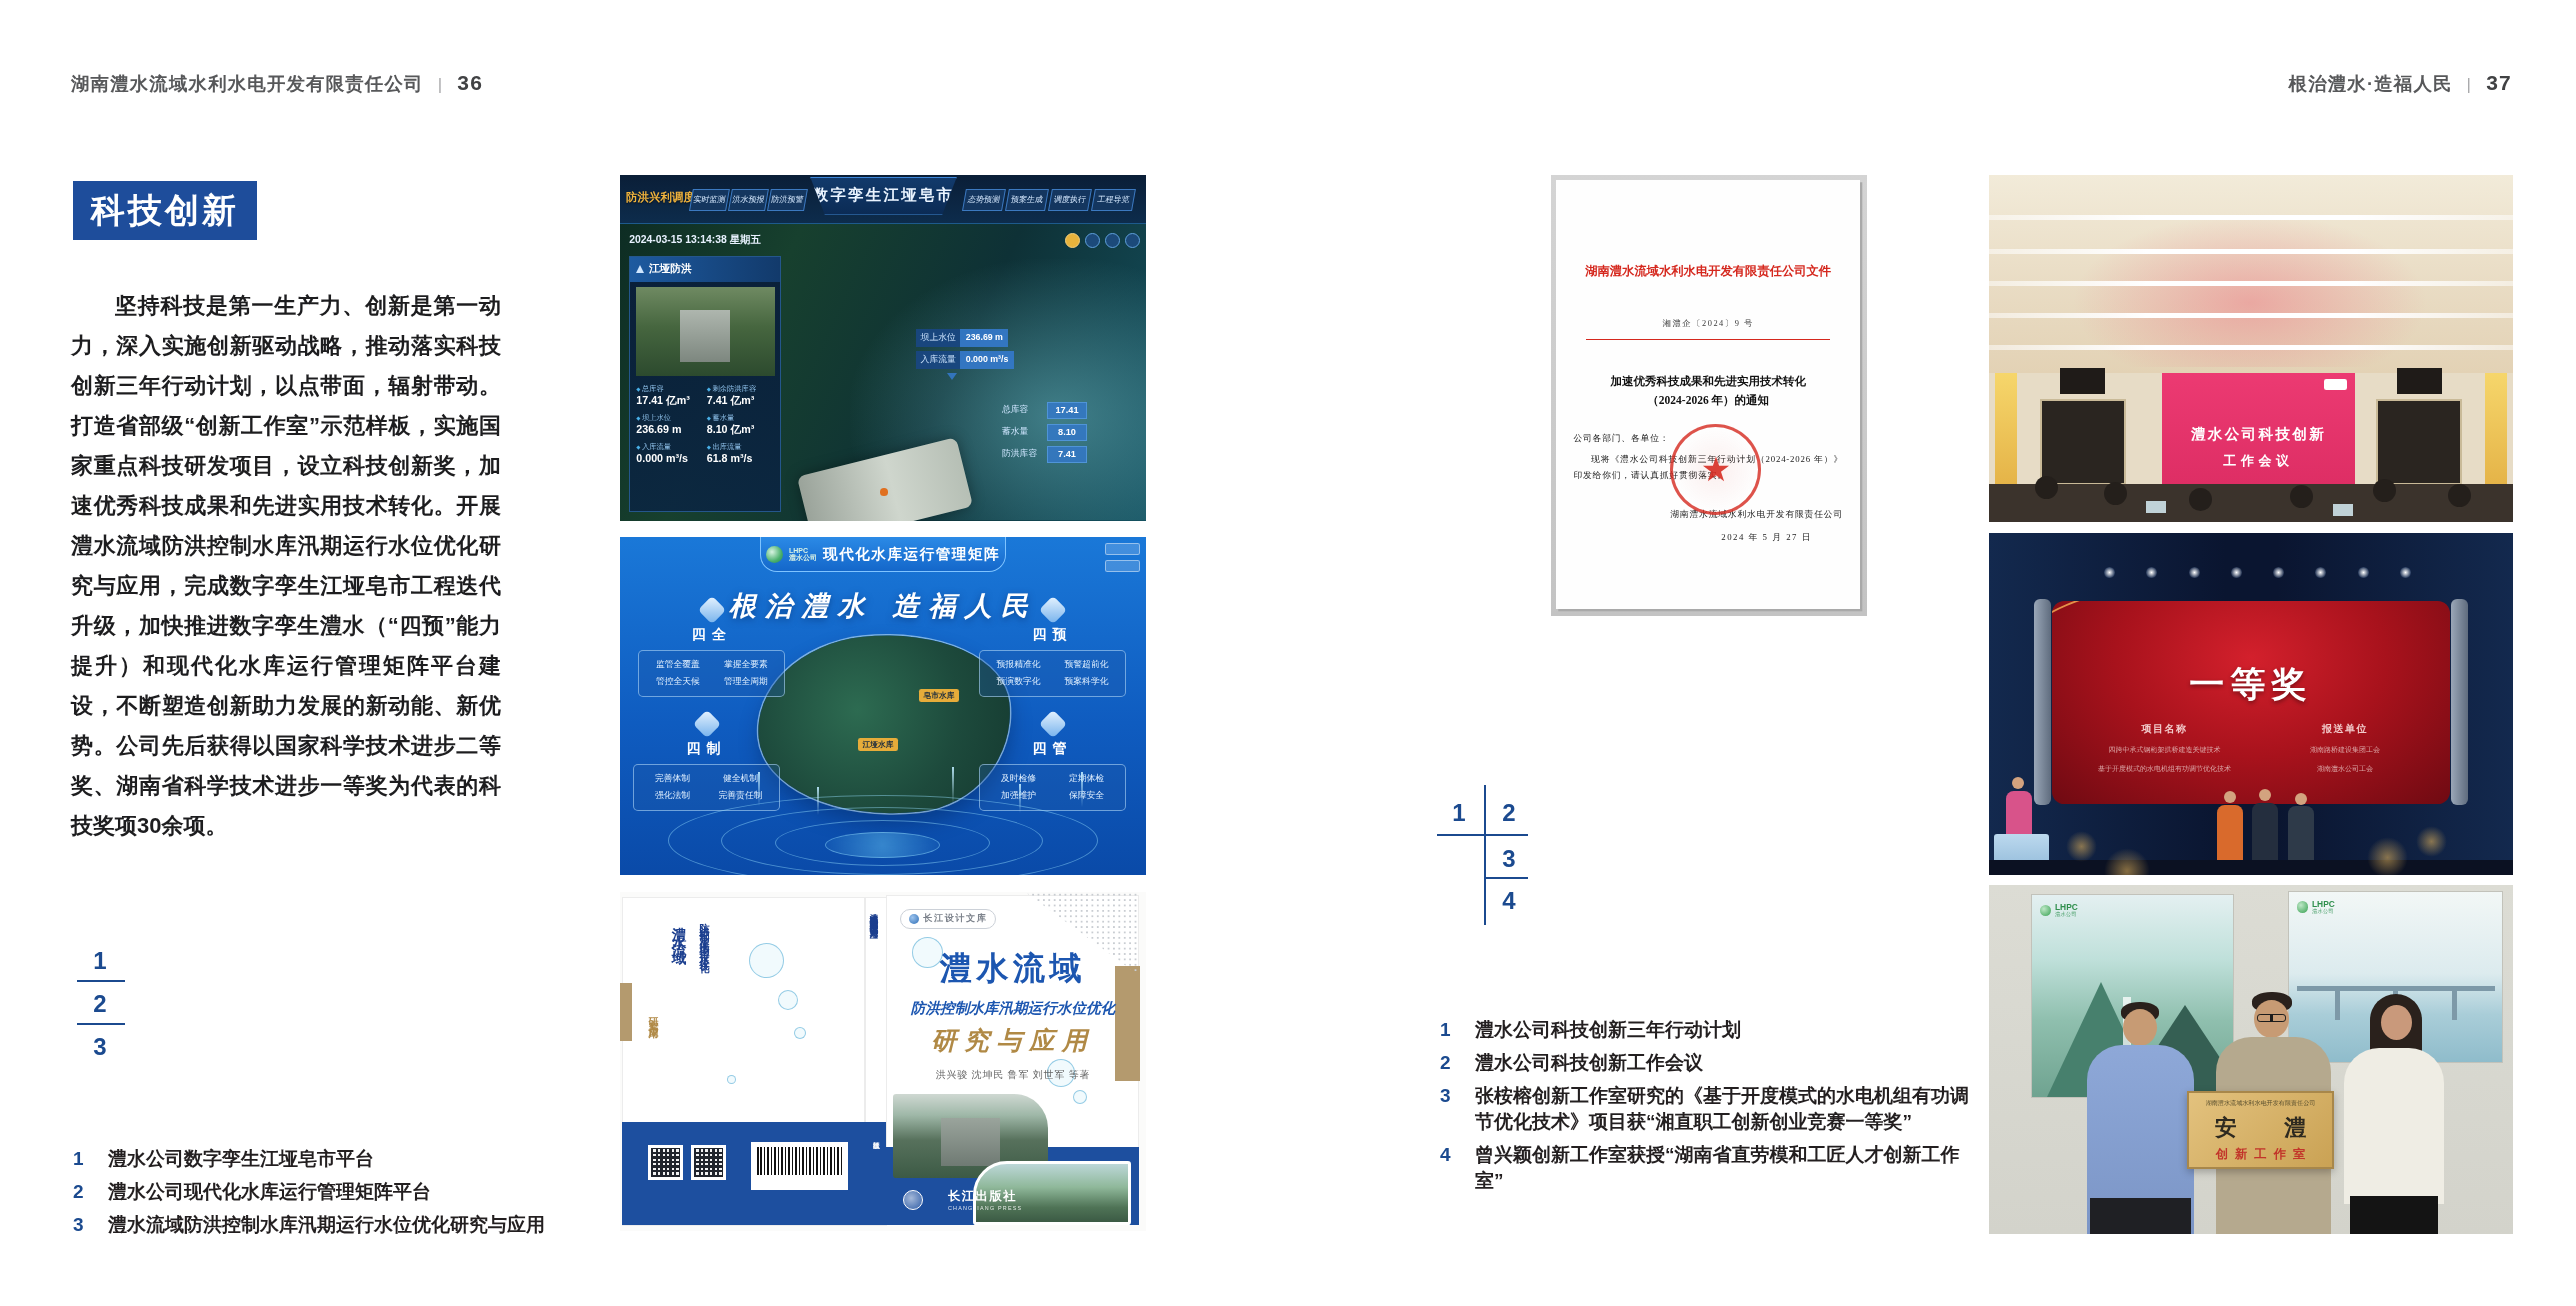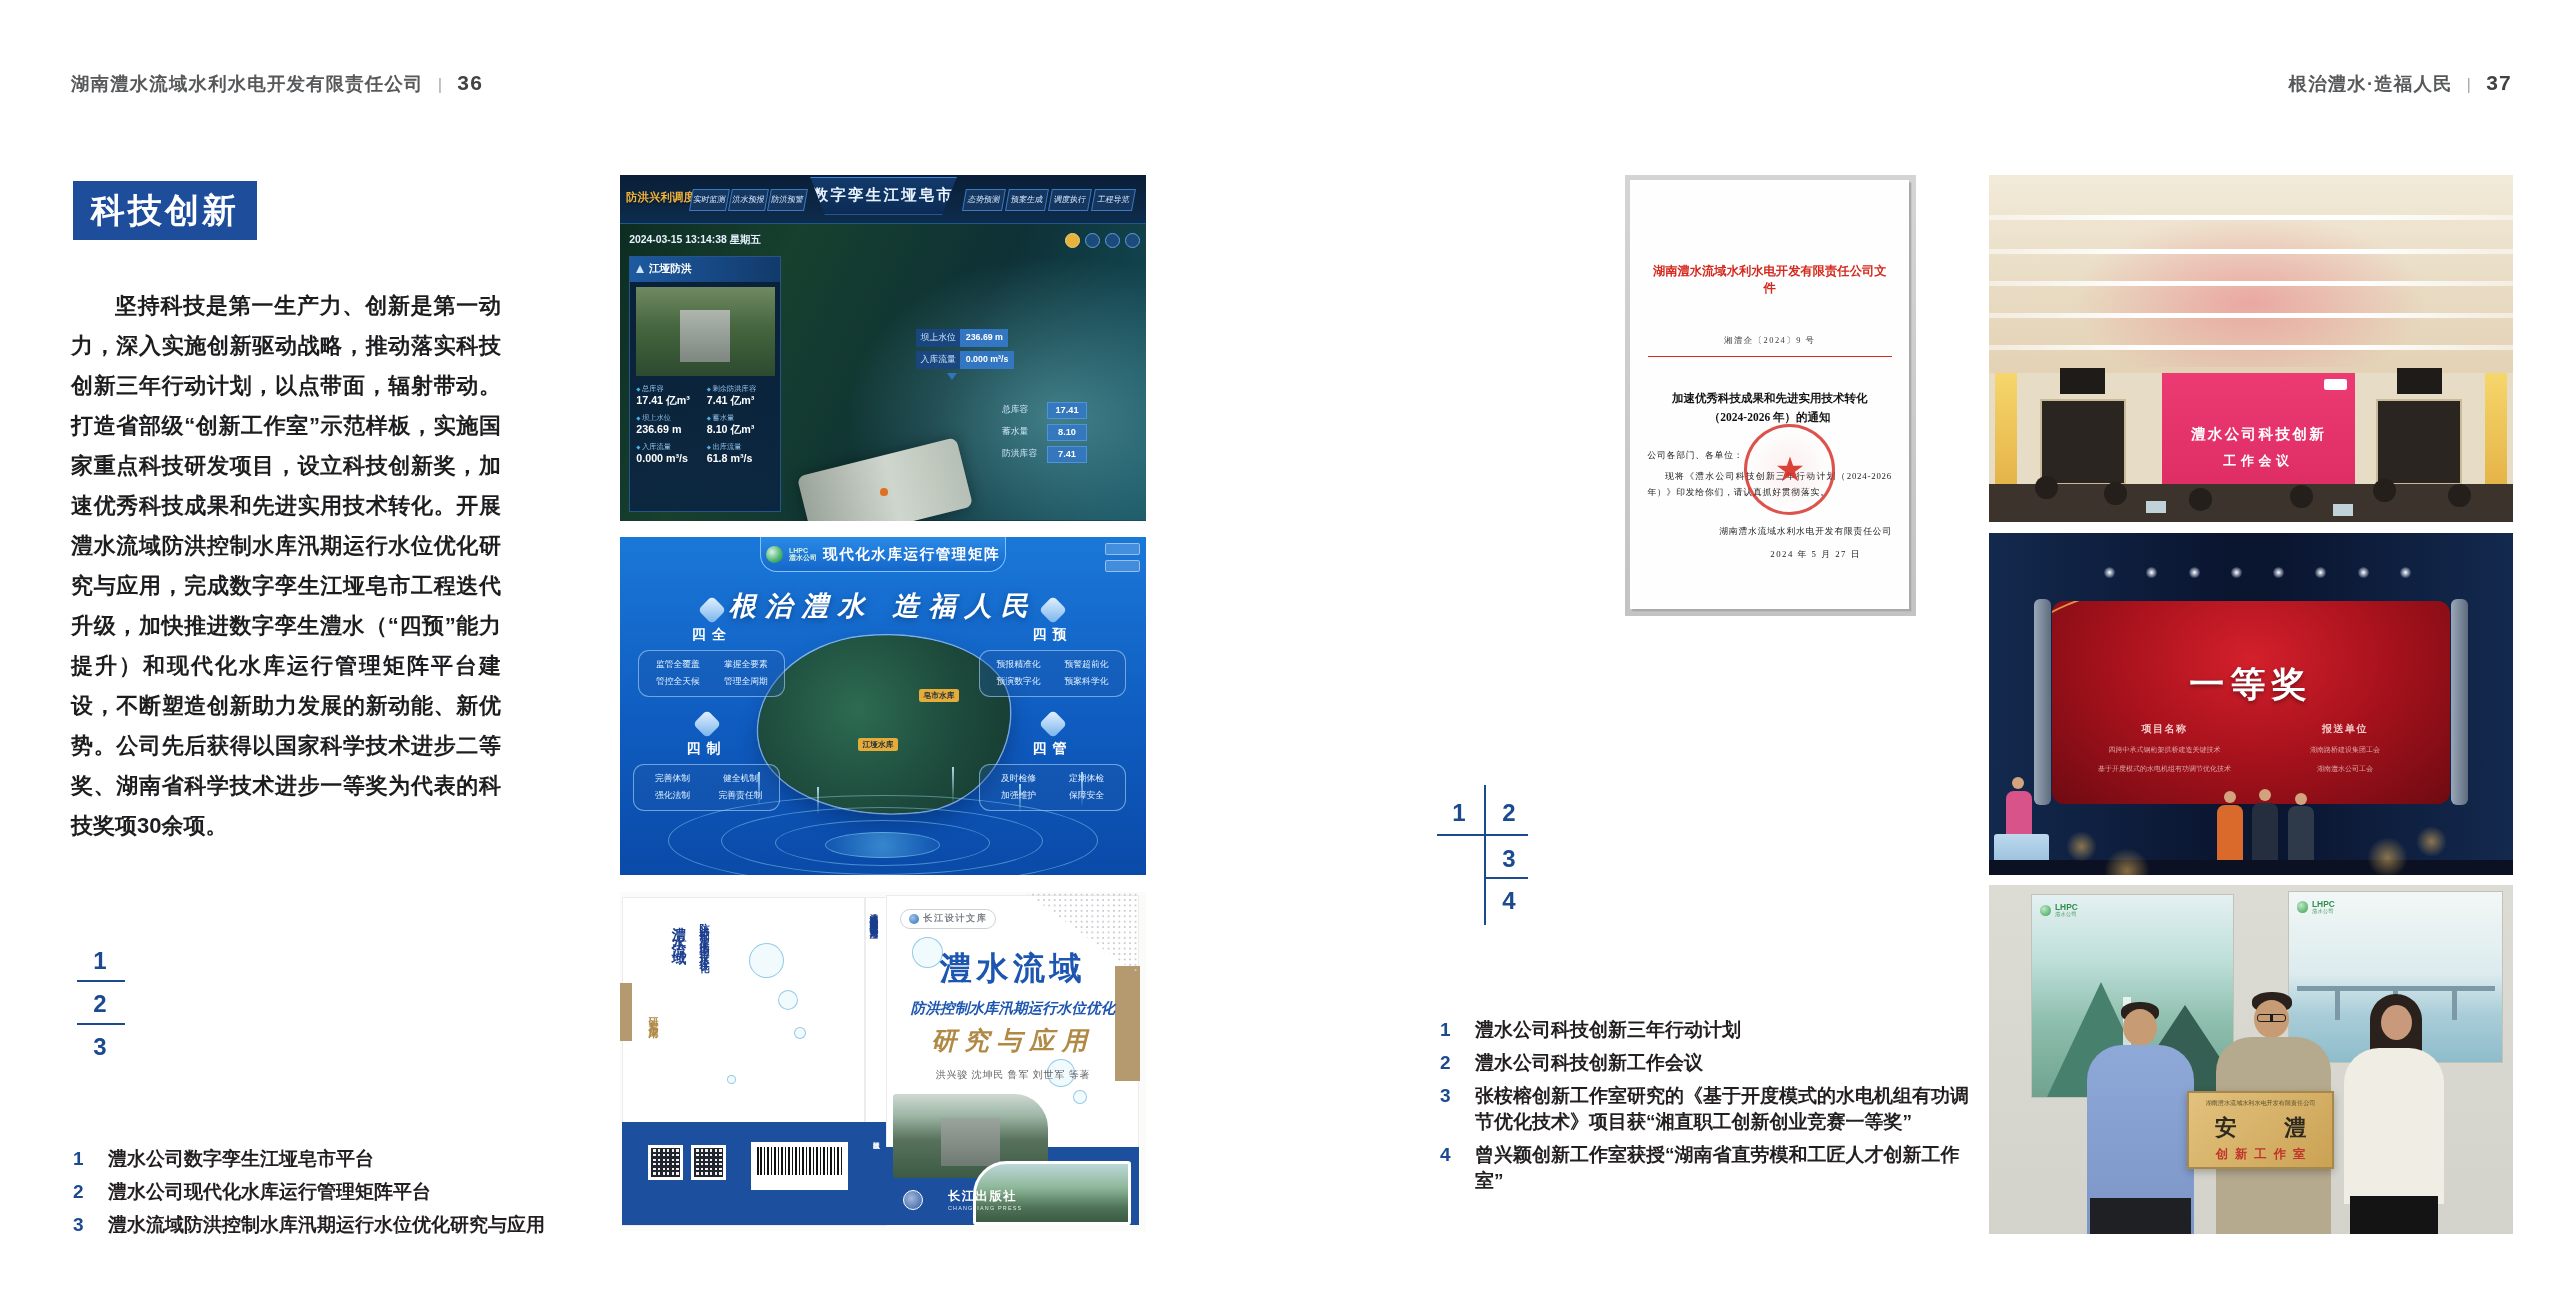--- a/index.html
+++ b/index.html
@@ -56,21 +56,21 @@
 #fig-matrix .hdr{position:absolute;left:140px;top:0;width:246px;height:35px;background:linear-gradient(180deg,#2b8ae6,#1467ca);border:0.8px solid #7fc4ff;border-top:none;border-radius:0 0 17px 17px;display:flex;align-items:center;justify-content:center;gap:6.1px}
 #fig-matrix .logo-dot{width:17px;height:17px;border-radius:50%;background:radial-gradient(circle at 35% 35%,#d8f4e2,#49b06c 60%,#2a7f55)}
 #fig-matrix .logo-col{display:flex;flex-direction:column;line-height:1;color:#d9f2e4;font-size:7px;font-weight:bold}
 #fig-matrix .hdr-title{color:#fff;font-size:14.6px;font-weight:bold;letter-spacing:1.5px}
 #fig-matrix .slogan{position:absolute;left:0;top:51px;width:100%;text-align:center;font-family:"DejaVu Serif",serif;font-style:italic;font-weight:bold;font-size:27px;color:#fff;letter-spacing:9.2px;text-shadow:0 1.5px 7.7px rgba(0,40,100,.55)}
 #fig-matrix .map{position:absolute;left:138px;top:98px;width:253px;height:180px;transform:rotate(-6deg);border-radius:45% 55% 40% 60%/50% 45% 55% 50%;background:radial-gradient(circle at 40% 40%,#2d6b51 0%,#1d4a3c 55%,#14382f 100%);box-shadow:0 0 0 1.5px rgba(210,240,255,.55),0 10.7px 20px rgba(0,30,80,.4)}
 #fig-matrix .marker{position:absolute;background:#e6ac3a;color:#21303f;font-size:7.7px;font-weight:bold;padding:1.5px 4.6px;border-radius:2.3px;white-space:nowrap}
 .mgroup{position:absolute;width:147px;text-align:center}
 .mgroup .micon{width:20px;height:20px;margin:0 auto;border-radius:4.6px;transform:rotate(45deg);background:linear-gradient(135deg,#e8f4ff,#74b1ec)}
 .mgroup .mname{margin-top:6.1px;color:#fff;font-size:14px;font-weight:bold;letter-spacing:6.1px}
-.mgroup .mpanel{margin-top:6.1px;border:0.8px solid rgba(190,225,255,.55);border-radius:11px;background:rgba(30,90,170,.35);padding:7.7px 6.1px;display:grid;grid-template-columns:1fr 1fr;gap:5.4px 3.1px}
+.mgroup .mpanel{margin-top:6.1px;border:0.8px solid rgba(190,225,255,.55);border-radius:5px;background:rgba(30,90,170,.35);padding:7.7px 6.1px;display:grid;grid-template-columns:1fr 1fr;gap:5.4px 3.1px}
 .mgroup .mi{color:#e2f1ff;font-size:8.8px;white-space:nowrap}
 .ring{position:absolute;border:1.5px solid rgba(150,225,255,.45);border-radius:50%}
 .pin{position:absolute;width:1.5px;background:linear-gradient(180deg,rgba(190,235,255,.9),rgba(190,235,255,0))}
 
 
 #fig-book{top:892px;height:339px;background:#fbfbfa}
 #fig-book .cover{position:absolute;background:#fff;border:0.8px solid #ececec}
 #fig-book .band{position:absolute;background:#1d4f9f}
 #fig-book .tanbar{position:absolute;background:#b49a6e}
 #fig-book .bubble{position:absolute;border:1.5px solid rgba(130,195,225,.85);background:rgba(190,230,245,.22);border-radius:50%}
@@ -94,21 +94,21 @@
 #fig-book .pub{position:absolute;left:283px;top:296px;display:flex;align-items:center;gap:25px;color:#fff}
 #fig-book .pub .pc{width:20px;height:20px;border:1.5px solid #fff;border-radius:50%;background:radial-gradient(circle at 40% 40%,rgba(255,255,255,.6),rgba(255,255,255,.08))}
 #fig-book .pub .pn{font-family:"DejaVu Serif",serif;font-weight:bold;font-size:12.3px;letter-spacing:1.5px}
 #fig-book .pub .pe{font-size:5.4px;letter-spacing:1.2px;opacity:.85}
 #fig-book .qr{position:absolute;width:35px;height:35px;background:#fff;padding:3.1px}
 #fig-book .qr .qi{width:100%;height:100%;background:repeating-linear-gradient(0deg,#20242c 0 2.3px,transparent 2.3px 4.6px),repeating-linear-gradient(90deg,#20242c 0 2.3px,#f2f2f2 2.3px 4.6px)}
 #fig-book .bar{position:absolute;left:131px;top:250px;width:97px;height:48px;background:#fff;padding:5.4px 6.1px}
 #fig-book .bar .bi{height:28px;background:repeating-linear-gradient(90deg,#111 0 1.5px,#fff 1.5px 3.1px,#111 3.1px 5.4px,#fff 5.4px 7px)}
 
 
-#doc{position:absolute;left:1625px;top:175px;width:291px;height:441px;background:linear-gradient(180deg,#d4d4d4,#c3c3c3);padding:5.4px 7px 7px 5.4px}
+#doc{position:absolute;left:1551px;top:175px;width:316px;height:441px;background:linear-gradient(180deg,#d4d4d4,#c3c3c3);padding:5.4px 7px 7px 5.4px}
 #doc .paper{position:relative;width:100%;height:100%;background:#fefefe;box-shadow:2.3px 2.3px 0 #a9a9a9;font-family:"Liberation Serif",serif;padding:0 17px}
 #doc .redhead{padding-top:83px;text-align:center;color:#d5281e;font-weight:bold;font-size:12.3px;letter-spacing:0}
 #doc .docno{margin-top:38px;text-align:center;font-size:8.4px;color:#3a3a3a;letter-spacing:1.5px}
 #doc .redline{margin:9.2px auto 0;width:244px;height:1.5px;background:#d5281e}
 #doc .ntitle{margin-top:32px;text-align:center;font-size:11.5px;font-weight:bold;color:#111;line-height:19px}
 #doc .sal{margin-top:23px;font-size:8.8px;color:#222;letter-spacing:0.8px}
 #doc .bodyt{margin-top:6.1px;font-size:8.8px;color:#222;line-height:16px;text-indent:2em;letter-spacing:0.8px;text-align:justify}
 #doc .signer{margin-top:26px;text-align:right;font-size:8.8px;color:#222;letter-spacing:0.8px}
 #doc .ddate{margin-top:10.7px;text-align:right;font-size:8.8px;color:#222;padding-right:31px;letter-spacing:1.5px}
 #doc .seal{position:absolute;left:114px;top:244px;width:91px;height:91px;border:3.1px solid rgba(213,40,30,.8);border-radius:50%;display:flex;align-items:center;justify-content:center;background:radial-gradient(circle,rgba(213,40,30,.07),rgba(213,40,30,0) 70%)}

